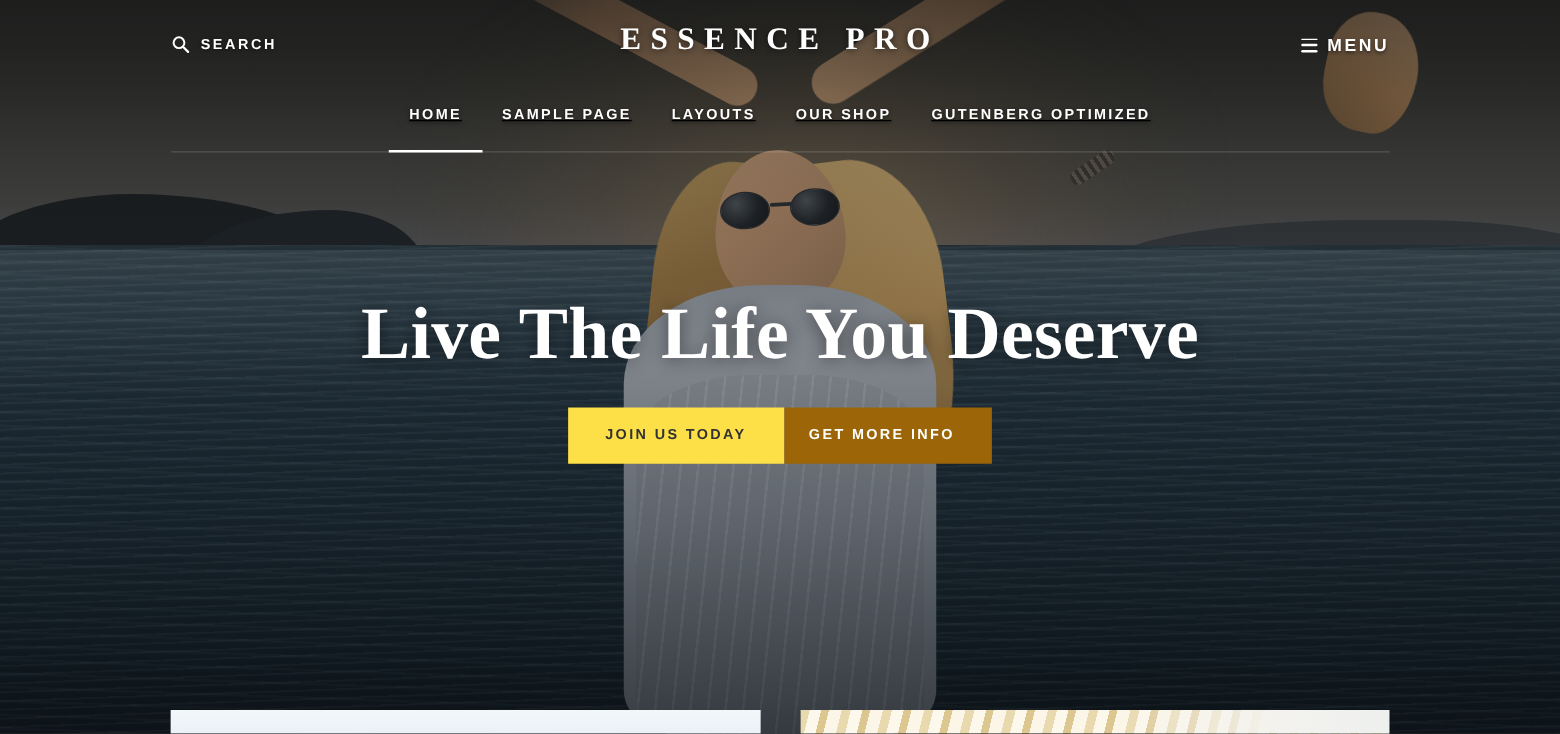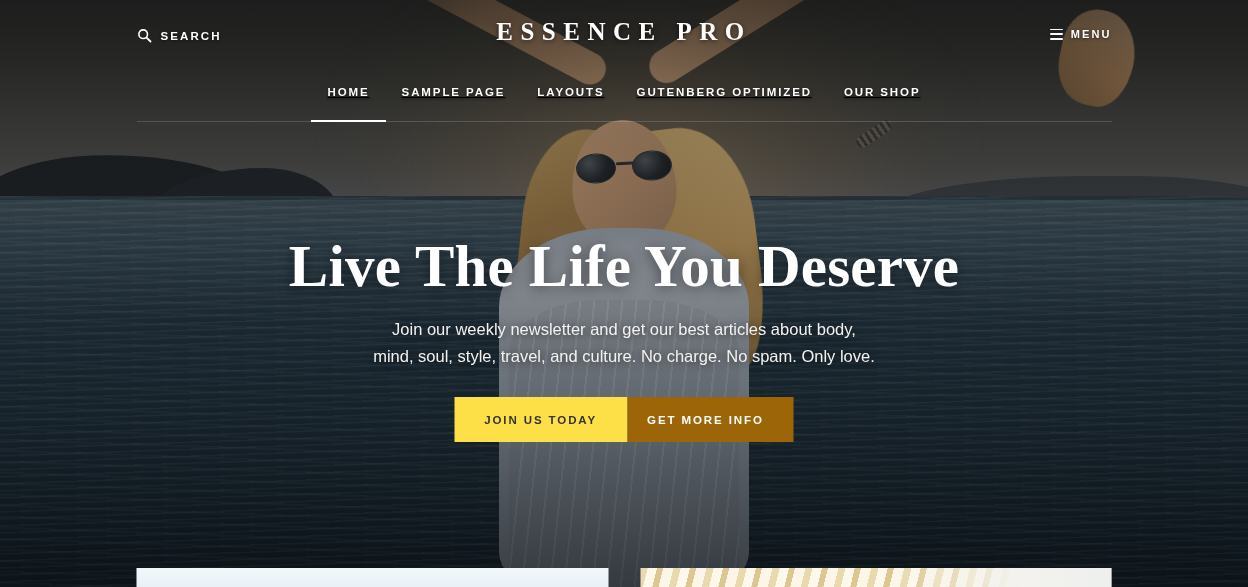--- a/index.html
+++ b/index.html
@@ -209,21 +209,21 @@
     cursor:pointer;
   }
   .menu-toggle {
     position:absolute; right:0; top:28px;
     display:flex; align-items:center; gap:8px;
     cursor:pointer;
   }
   .hamburger { width:13px; height:11px; display:flex; flex-direction:column; justify-content:space-between; }
   .hamburger i { display:block; height:1.5px; background:#fff; border-radius:1px; }
   .menu-label {
-    color:#fff; font-size:11px; font-weight:700;
+    color:#fff; font-size:14px; font-weight:700;
     letter-spacing:2.1px; text-transform:uppercase;
     text-shadow:0 1px 3px rgba(0,0,0,.55);
   }
 
   
   .nav-wrap { width:975px; margin:0 auto; position:relative; }
   .nav {
     display:flex; justify-content:center; align-items:flex-start;
     list-style:none;
     border-bottom:1px solid rgba(255,255,255,0.16);
@@ -358,29 +358,28 @@
         <span class="menu-label">Menu</span>
       </div>
 
     </div>
 
     <div class="nav-wrap">
       <ul class="nav">
         <li class="nav-item current">Home</li>
         <li class="nav-item">Sample Page</li>
         <li class="nav-item">Layouts</li>
+        <li class="nav-item">Our Shop</li>
         <li class="nav-item">Gutenberg Optimized</li>
-        <li class="nav-item">Our Shop</li>
       </ul>
     </div>
   </header>
 
   <div class="hero">
     <h1 class="hero-title">Live The Life You Deserve</h1>
-    <p class="hero-sub">Join our weekly newsletter and get our best articles about body, mind, soul, style, travel, and culture. No charge. No spam. Only love.</p>
     <div class="hero-buttons">
       <button class="btn btn-primary">Join Us Today</button>
       <button class="btn btn-secondary">Get More Info</button>
     </div>
   </div>
 
   <div class="cards">
     <div class="card card-a"></div>
     <div class="card card-b"></div>
   </div>

